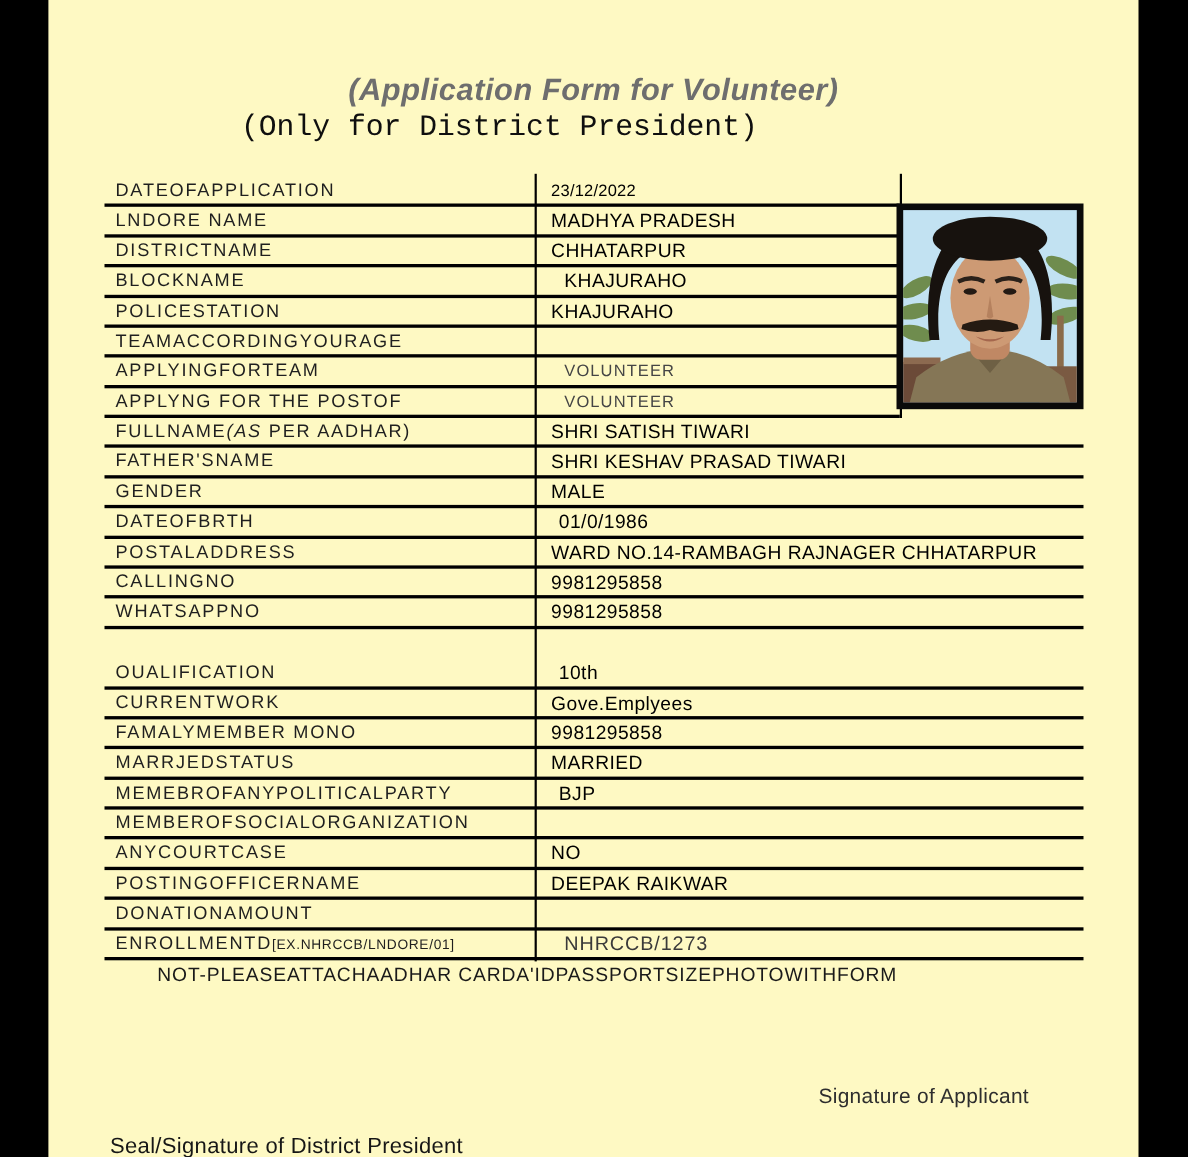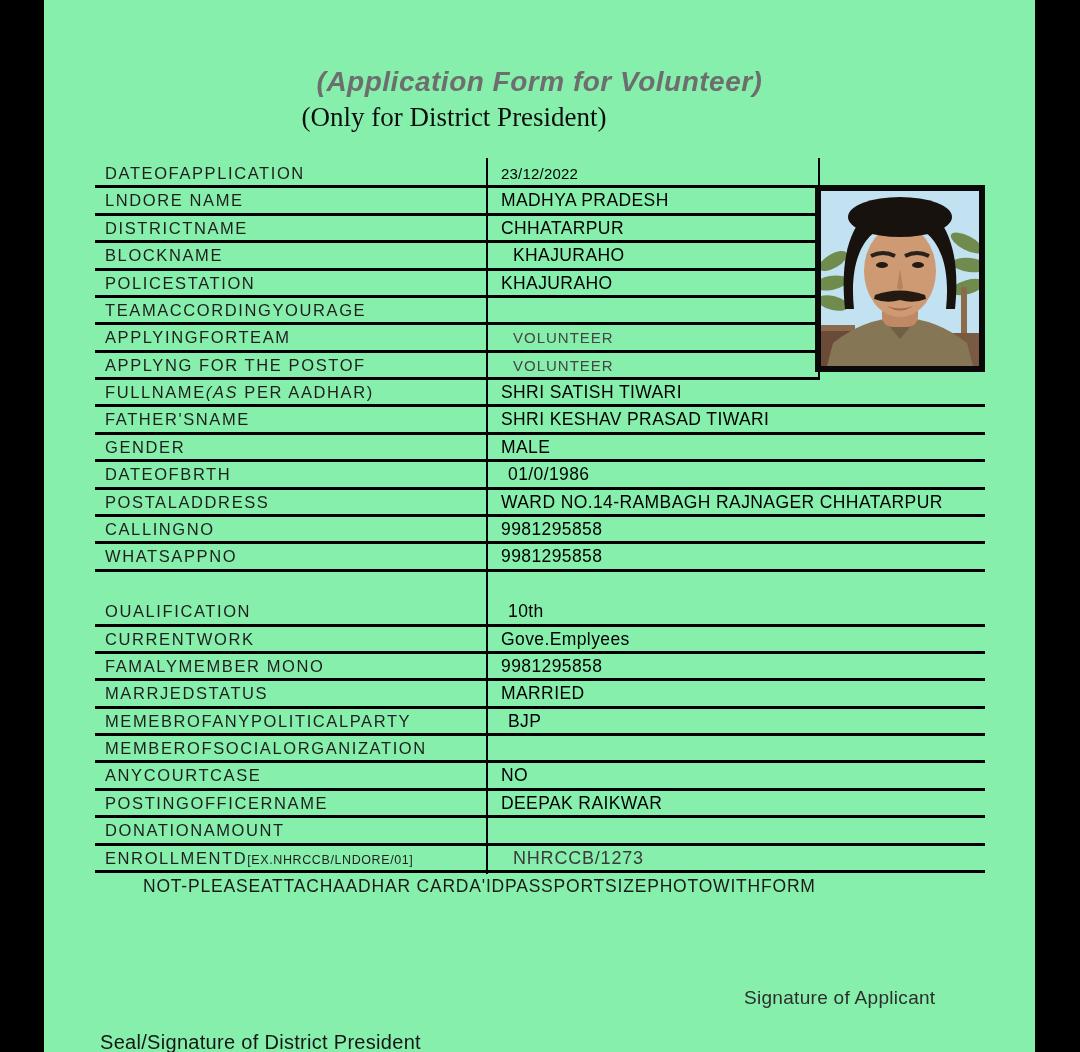--- a/index.html
+++ b/index.html
@@ -1,31 +1,31 @@
 <!DOCTYPE html>
 <html><head>
 <meta charset="utf-8">
 <style>
   html,body { margin:0; padding:0; background:#fff; }
   .screen {
     position:relative; width:1080px; height:1052px; overflow:hidden;
-    background:#86efac; font-family:"Liberation Sans", sans-serif;
+    background:#fef9c3; font-family:"Liberation Sans", sans-serif;
   }
   .bar { position:absolute; top:0; height:100%; background:#000; }
   .bar.left  { left:0;     width:44px; }
   .bar.right { left:1035px; width:45px; }
 
   .title1 {
     position:absolute; left:44px; width:991px; top:66px; text-align:center;
     font-size:28px; font-weight:bold; font-style:italic; color:#6e6e6e;
     letter-spacing:0.5px; white-space:nowrap;
   }
   .title2 {
     position:absolute; left:44px; width:820px; top:102px; text-align:center;
-    font-family:Liberation Serif, serif; font-size:27px; color:#0f0f0f;
+    font-family:Liberation Mono, monospace; font-size:27px; color:#0f0f0f;
     white-space:nowrap;
   }
 
   .form-table { position:absolute; left:95px; top:160px; width:890px; height:712px; }
   .row { position:absolute; left:0; width:890px; height:27.38px; }
   .row-line { position:absolute; left:0; bottom:-1px; height:3px; background:#000; width:890px; }
   .row.short .row-line { width:723px; }
 
   .cell-label {
     position:absolute; left:10px; top:0; height:27.38px; line-height:27.5px;

